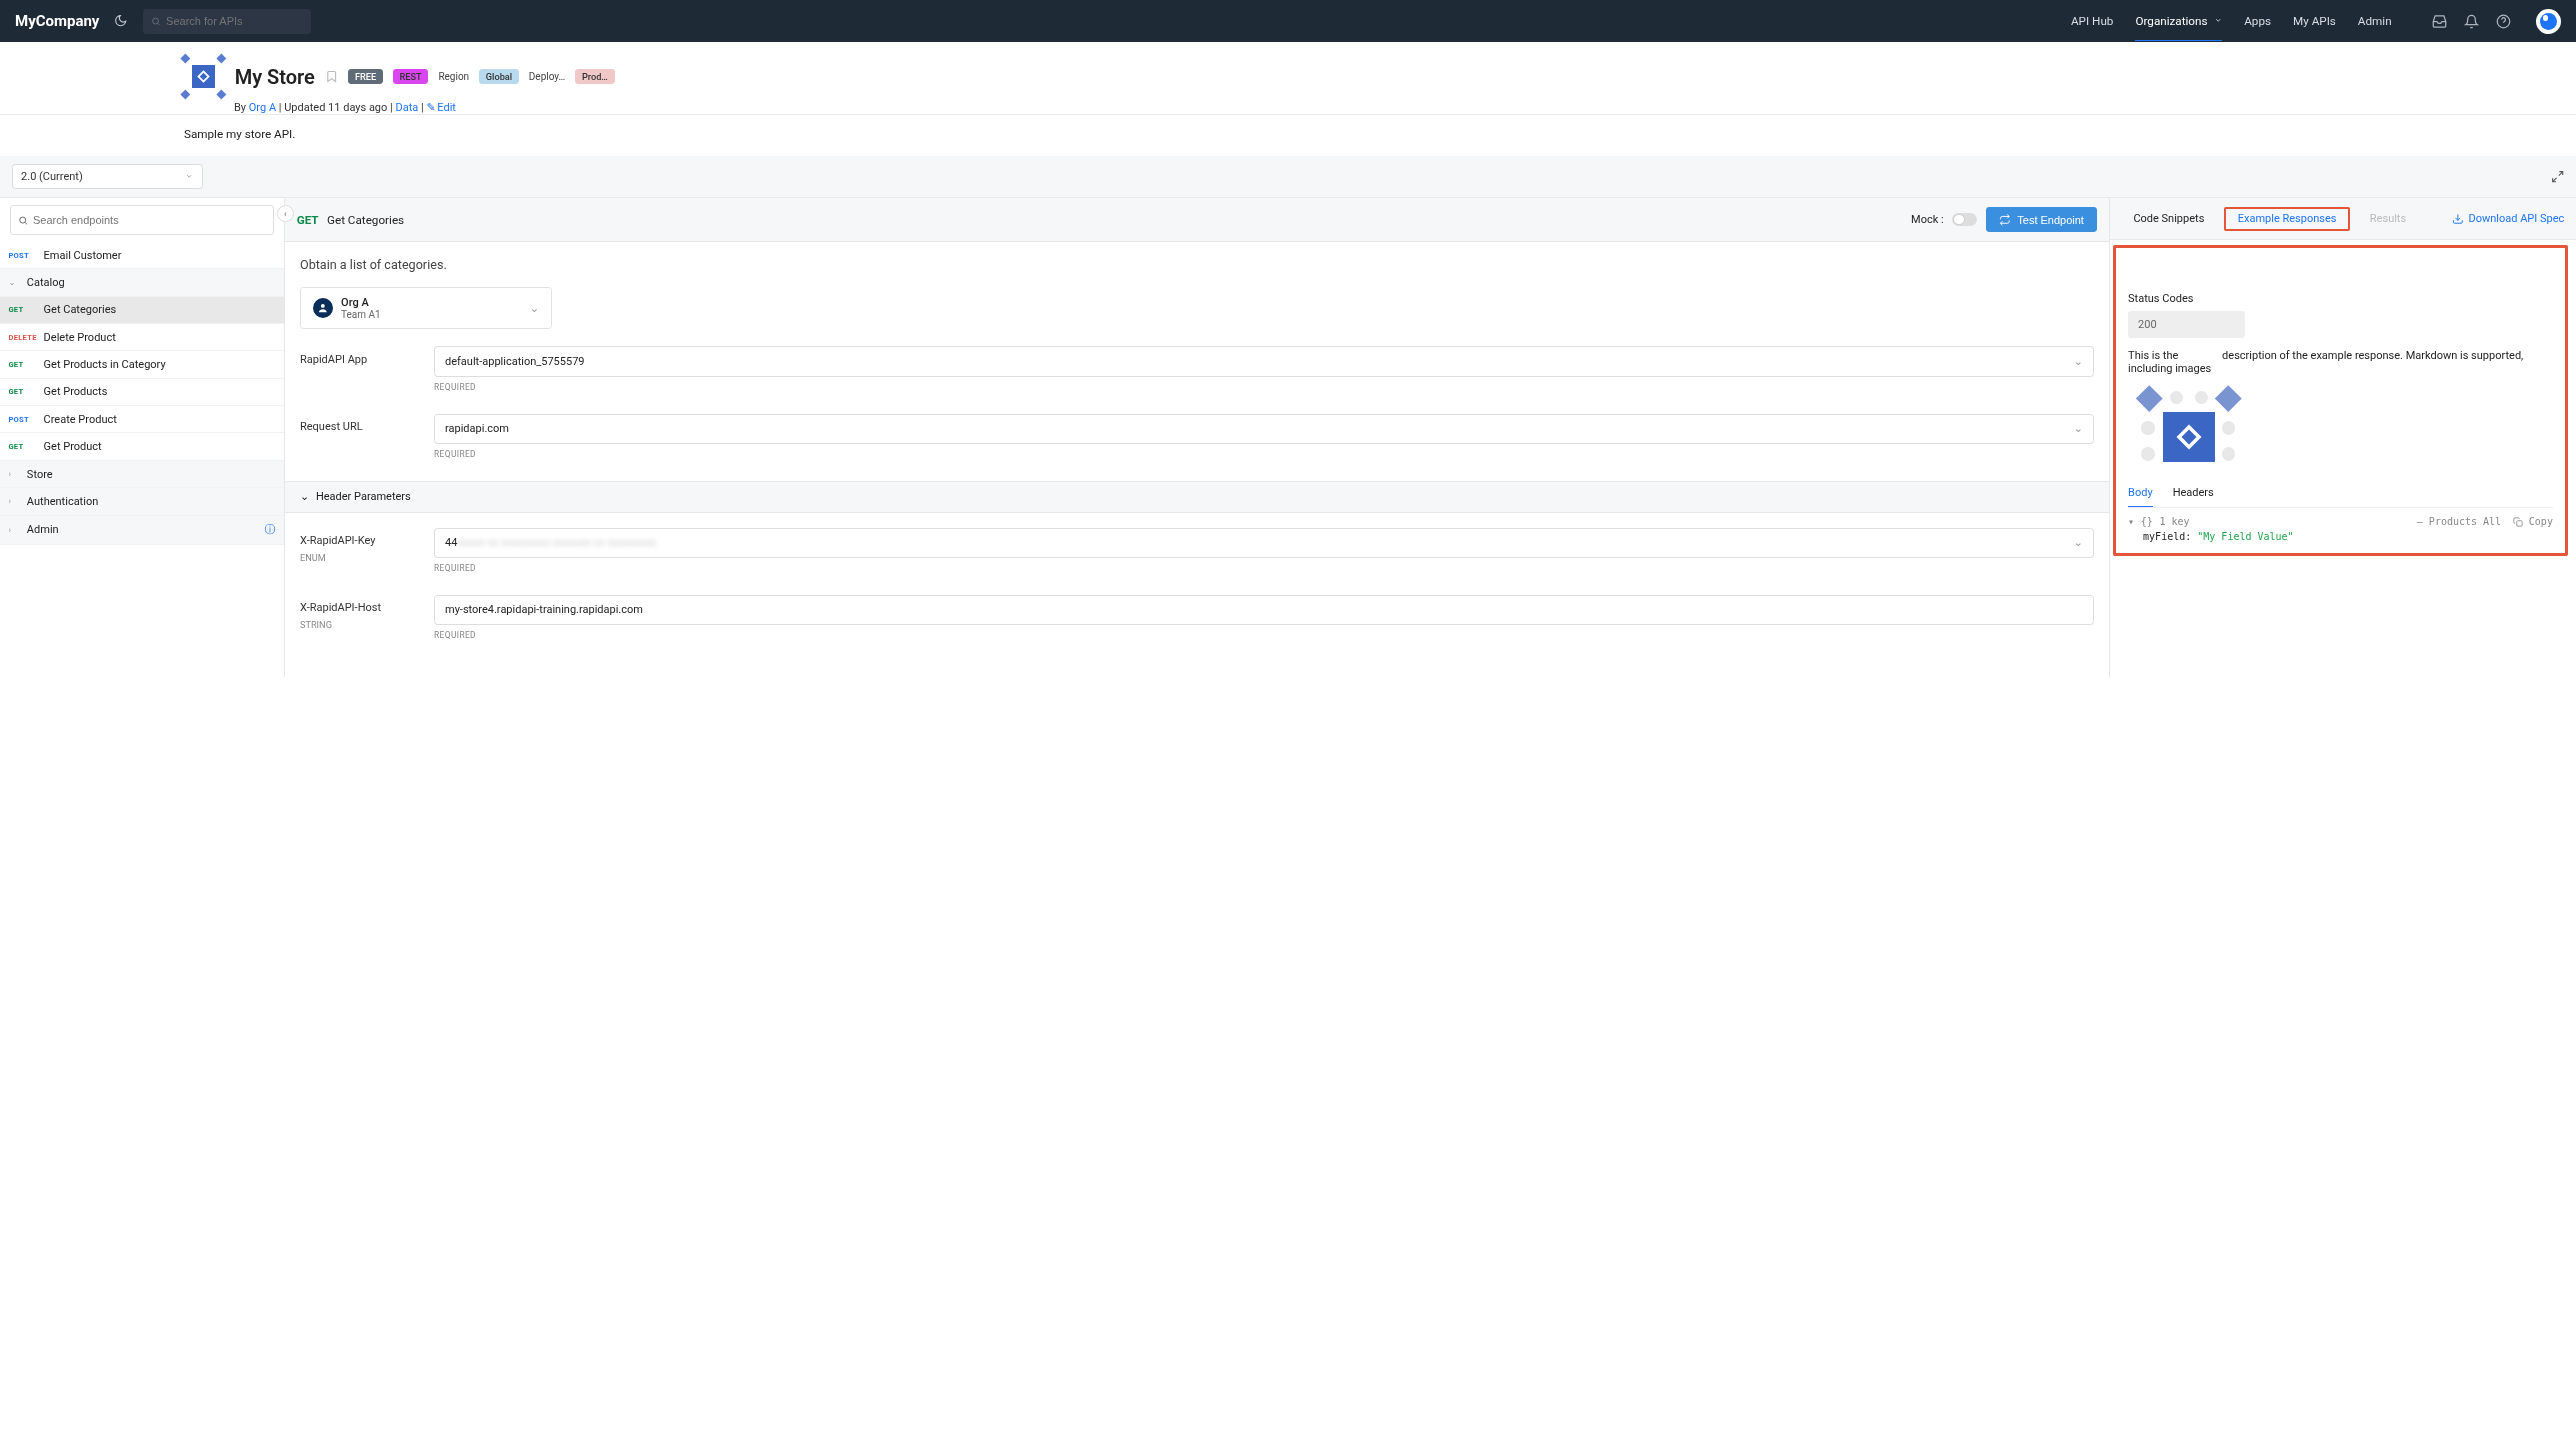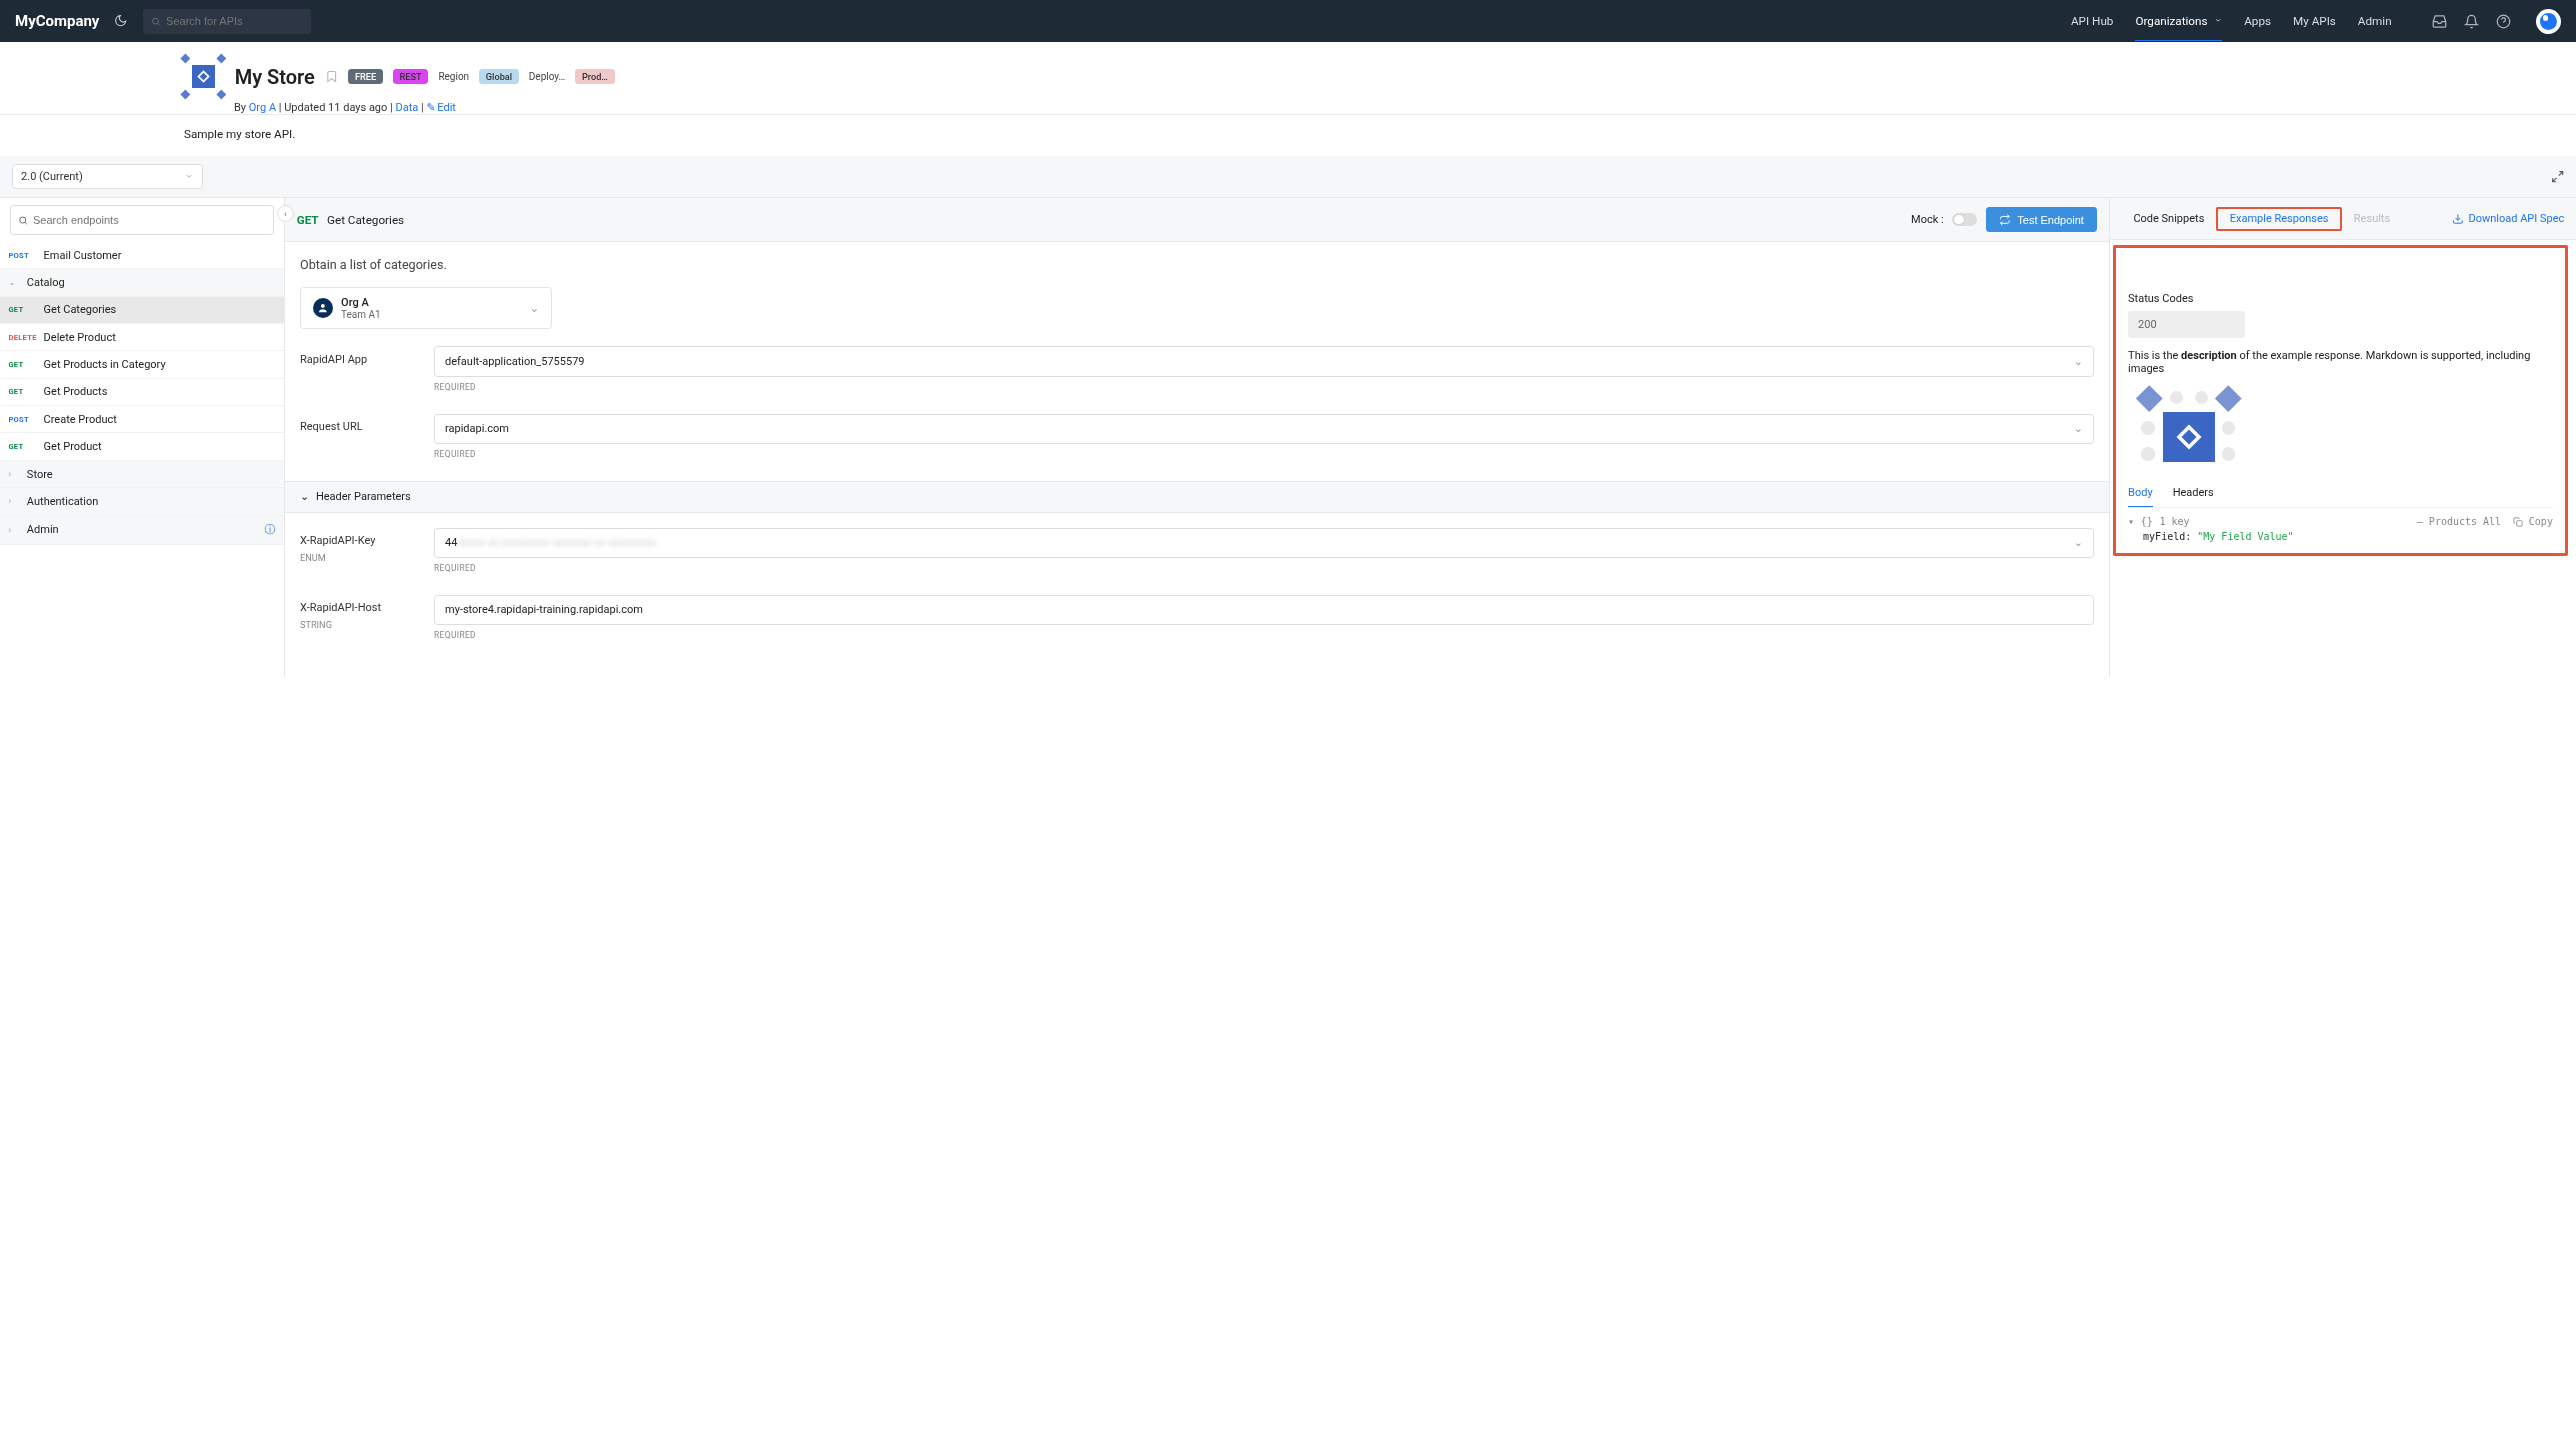--- a/index.html
+++ b/index.html
@@ -94,30 +94,30 @@
   .field-row{display:flex;gap:17px;margin-bottom:22px;}
   .field-row .lab{width:117px;font-size:11px;color:#333;padding-top:6.7px;}
   .field-row .val{flex:1;}
   .sel{border:0.8px solid #ddd;border-radius:3.4px;padding:7.6px 10px;display:flex;align-items:center;justify-content:space-between;font-size:11px;}
   .sel .dd{color:#999;}
   .req{font-size:8.4px;color:#888;letter-spacing:0.4px;margin-top:5px;}
   .enum{font-size:9.2px;color:#888;margin-top:5px;}
   .section-h{background:#f6f7f8;border-top:0.8px solid #e8e8e8;border-bottom:0.8px solid #e8e8e8;padding:8.4px 15px;font-size:11px;display:flex;align-items:center;gap:6.7px;margin:0 -15px 15px -15px;}
   
   
-  .right-head{background:#f6f7f8;border-bottom:0.8px solid #e8e8e8;display:flex;align-items:center;padding:8.4px 11.7px;gap:0;}
+  .right-head{background:#f6f7f8;border-bottom:0.8px solid #e8e8e8;display:flex;align-items:center;padding:8.4px 11.7px;gap:8px;}
   .right-head .rtab{font-size:11px;padding:3.4px 11.7px;cursor:pointer;}
   .right-head .rtab.active{color:#1d74f5;border:2.5px solid #e5553a;border-radius:1.7px;}
   .right-head .rtab.dis{color:#bbb;}
   .right-head .dl{margin-left:auto;color:#1d74f5;font-size:11px;display:flex;align-items:center;gap:5px;}
   .right-body{border:3.4px solid #e5553a;margin:5px 8.4px 8.4px 3.4px;padding:11.7px;border-radius:1.7px;}
   .status-h{font-size:11px;margin-bottom:6.7px;margin-top:32px;}
   .status-pill{background:#eee;padding:6.7px 10px;border-radius:3.4px;width:117px;font-size:11px;color:#666;margin-bottom:11.7px;}
   .desc-line{font-size:11px;margin-bottom:11.7px;}
-  .desc-line b{font-weight:700;}
+  .desc-line b{font-weight:400;margin-left:41px;}
   .big-logo{width:109px;height:84px;position:relative;margin-bottom:15px;}
   .big-logo .sq{width:52px;height:50px;background:#3b66c4;position:absolute;left:35px;top:25px;display:flex;align-items:center;justify-content:center;}
   .big-logo .d{width:18.5px;height:18.5px;background:#7a94d2;position:absolute;transform:rotate(45deg);}
   .big-logo .c{width:13.4px;height:13.4px;border-radius:50%;background:#e8e8e8;position:absolute;}
   .big-logo .d1{left:11.7px;top:1.7px;} .big-logo .d2{left:91px;top:1.7px;}
   .big-logo .c1{left:42px;top:3.4px;} .big-logo .c2{left:67px;top:3.4px;}
   .big-logo .c3{left:13.4px;top:34px;} .big-logo .c4{left:94px;top:34px;}
   .big-logo .c5{left:13.4px;top:60px;} .big-logo .c6{left:94px;top:60px;} 
   .resp-tabs{display:flex;gap:20px;border-bottom:0.8px solid #eee;margin-bottom:8.4px;}
   .resp-tabs .t{font-size:11px;padding-bottom:6.7px;cursor:pointer;}

